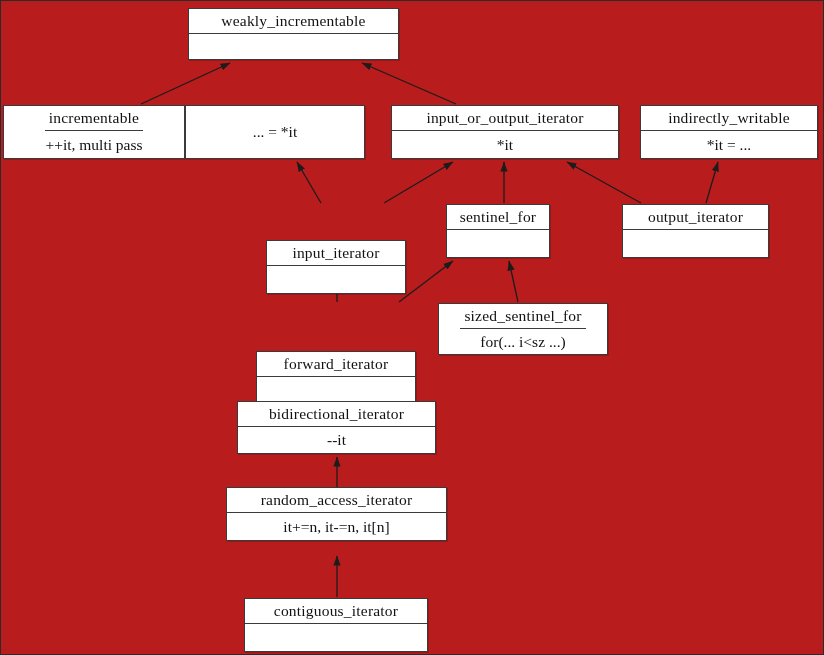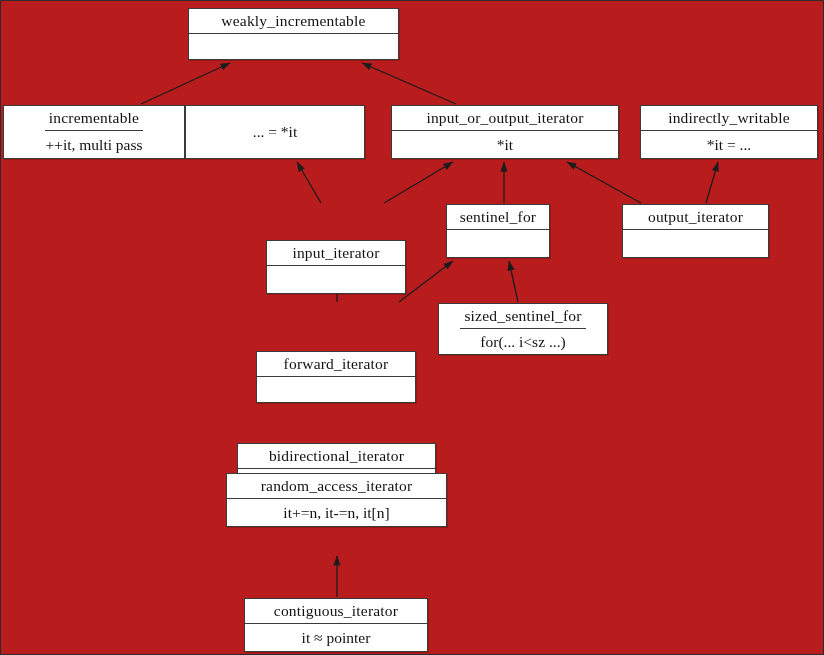--- a/index.html
+++ b/index.html
@@ -113,26 +113,25 @@
         <div class="ops-cell"></div>
       </div>
       <div class="node" style="left: 255px; top: 302px; width: 160px; height: 52px; margin-top: 48px;">
         <div class="title-cell">forward_iterator</div>
         <div class="ops-cell"></div>
       </div>
       <div class="node" style="left: 437px; top: 302px; width: 170px; height: 52px; align-items: center;">
         <div class="title-cell">sized_sentinel_for</div>
         <div class="ops-cell">for(... i&lt;sz ...)</div>
       </div>
-      <div class="node" style="left: 236px; top: 400px; width: 199px; height: 53px; margin-top: 42px;">
+      <div class="node" style="left: 236px; top: 400px; width: 199px; height: 53px;">
         <div class="title-cell">bidirectional_iterator</div>
         <div class="ops-cell">--it</div>
       </div>
-      <div class="node" style="left: 225px; top: 472px; width: 221px; height: 54px;">
+      <div class="node" style="left: 225px; top: 486px; width: 221px; height: 54px;">
         <div class="title-cell">random_access_iterator</div>
         <div class="ops-cell">it+=n, it-=n, it[n]</div>
       </div>
       <div class="node" style="left: 243px; top: 597px; width: 184px; height: 54px;">
         <div class="title-cell">contiguous_iterator</div>
-        <div class="ops-cell">it ≈ pointer</div>
       </div>
     </div>
 </div>
 
 </body></html>

